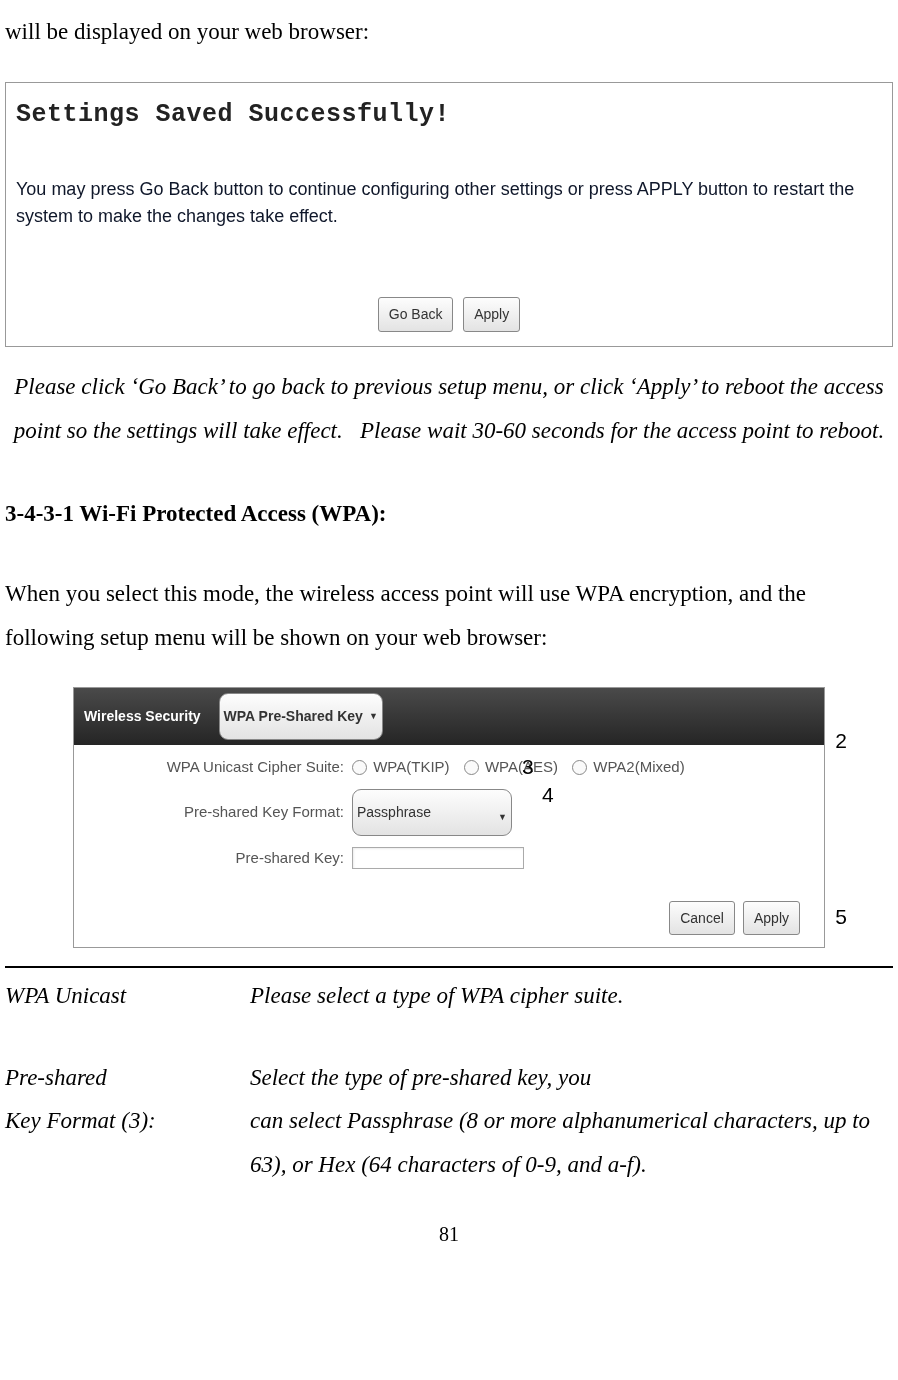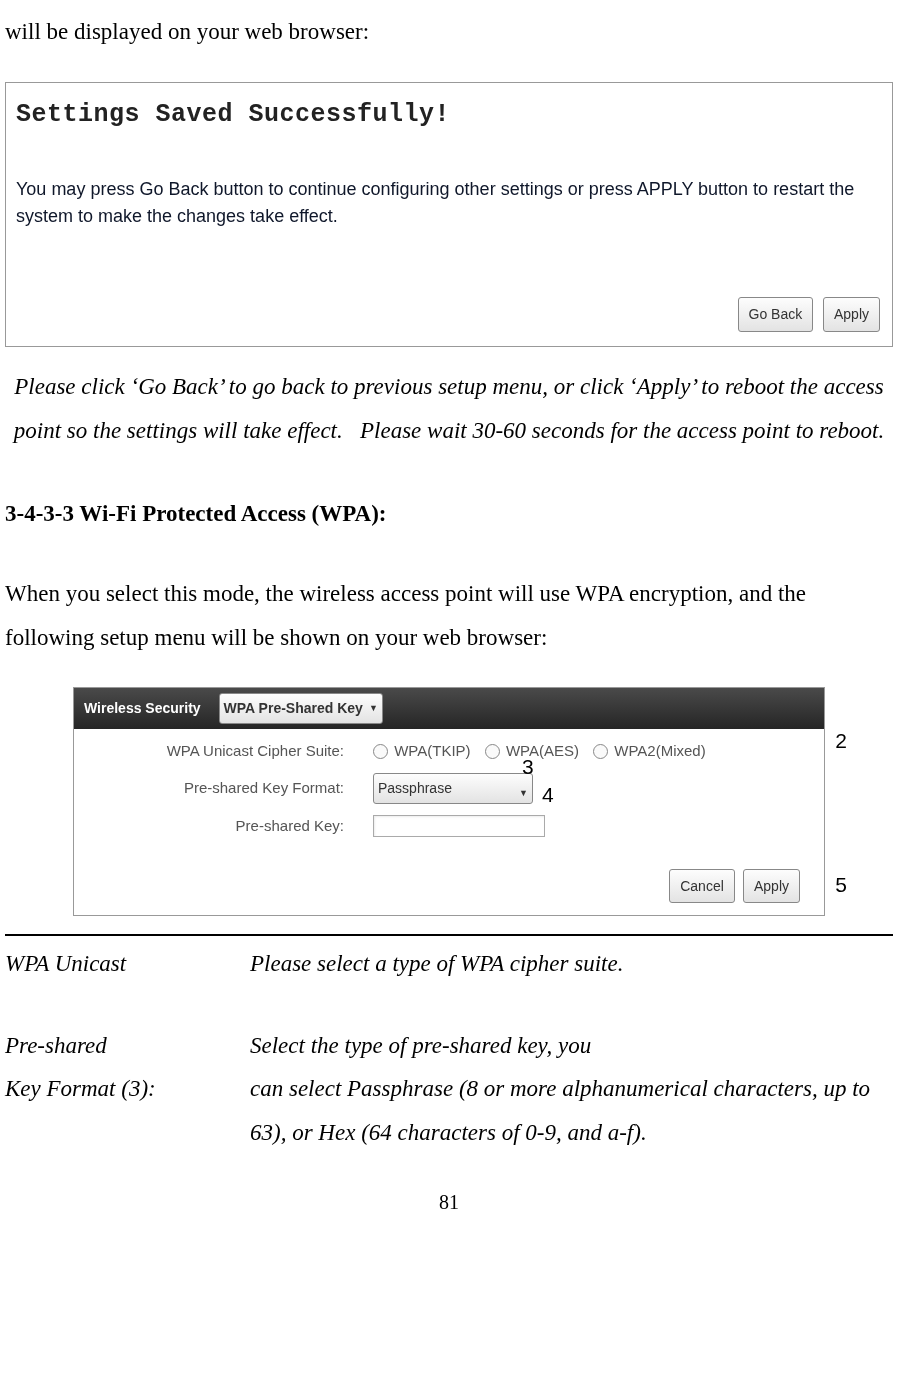--- a/index.html
+++ b/index.html
@@ -29,21 +29,21 @@
       letter-spacing: 0.5px;
     }
     .saved-desc {
       font-family: Arial, sans-serif;
       font-size: 18px;
       color: #0f172a;
       line-height: 1.5;
       margin-bottom: 60px;
     }
     .button-row-1 {
-      text-align: right;
+      text-align: center;
     }
     .retro-btn {
       display: inline-block;
       font-family: Arial, sans-serif;
       font-size: 14px;
       padding: 3px 10px;
       border: 1px solid #888;
       border-radius: 3px;
       background: linear-gradient(#fdfdfd,#e3e3e3);
       color: #333;
@@ -81,37 +81,36 @@
       display: flex;
       align-items: center;
     }
     .wpa-header-label {
       margin-right: 18px;
     }
     .retro-select {
       font-family: Arial, sans-serif;
       font-size: 14px;
       border: 1px solid #888;
-      border-radius: 3px;
+      border-radius: 9px;
       background: linear-gradient(#fdfdfd,#e3e3e3);
-      padding: 1px 4px;
+      padding: 9px 4px;
       display: inline-flex;
       align-items: center;
       color: #333;
     }
     .dropdown-arrow {
       font-size: 9px;
       margin-left: 6px;
       color: #333;
     }
     .form-row {
       display: flex;
       align-items: center;
       margin-top: 8px;
-      gap: 21px;
     }
     .form-label {
       width: 270px;
       text-align: right;
       padding-right: 8px;
     }
     .radio-input {
       width: 13px;
       height: 13px;
       border: 1px solid #888;
@@ -181,21 +180,21 @@
   <div class="saved-title">Settings Saved Successfully!</div>
   <div class="saved-desc">You may press Go Back button to continue configuring other settings or press APPLY button to restart the system to make the changes take effect.</div>
   <div class="button-row-1">
     <span class="retro-btn">Go Back</span>
     <span class="retro-btn">Apply</span>
   </div>
 </div>
 
 <p class="body-para">Please click ‘Go Back’ to go back to previous setup menu, or click ‘Apply’ to reboot the access point so the settings will take effect.&nbsp;&nbsp; Please wait 30-60 seconds for the access point to reboot.</p>
 
-<p class="section-title">3-4-3-3 Wi-Fi Protected Access (WPA):</p>
+<p class="section-title">3-4-3-1 Wi-Fi Protected Access (WPA):</p>
 
 <p class="body-para-2">When you select this mode, the wireless access point will use WPA encryption, and the following setup menu will be shown on your web browser:</p>
 
 <div style="position:relative; margin-bottom:18px;">
   <div class="wpa-box">
     <div class="wpa-header">
       <span class="wpa-header-label">Wireless Security</span>
       <span class="retro-select">
         <span>WPA Pre-Shared Key</span>
         <span class="dropdown-arrow">▼</span>

